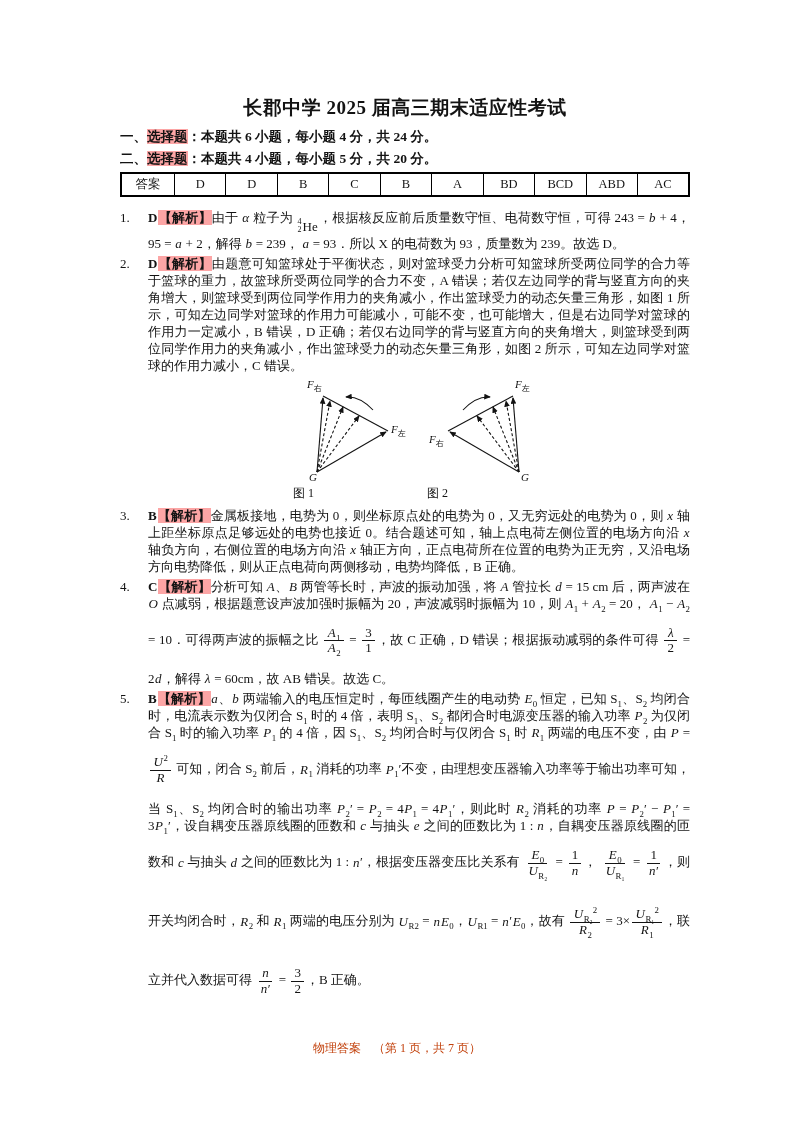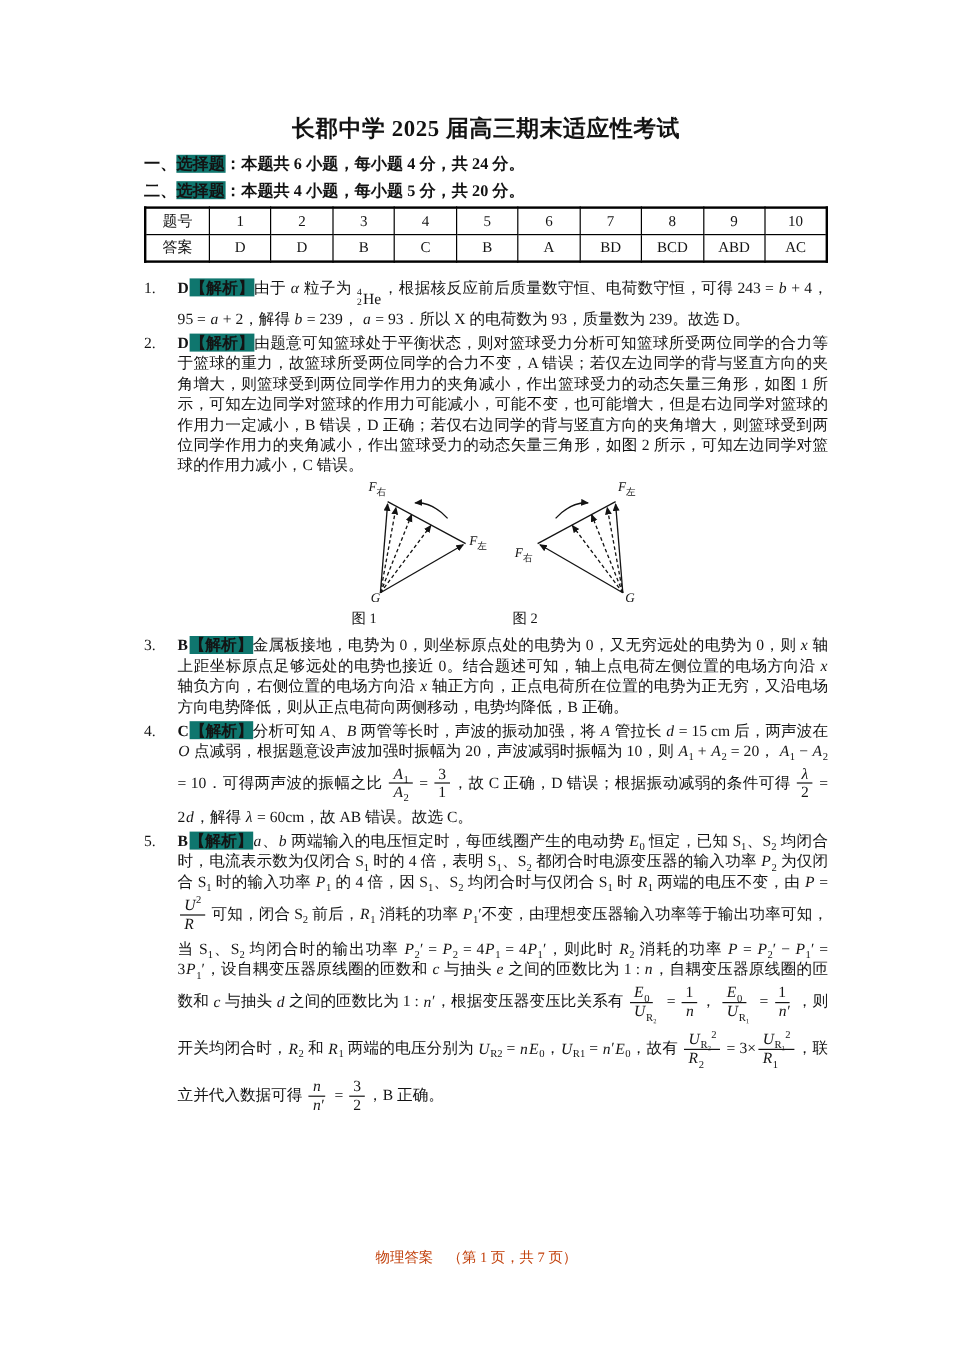--- a/index.html
+++ b/index.html
@@ -17,40 +17,40 @@
   }
   .doc-title{
     text-align:center;font-weight:bold;font-size:19px;line-height:24px;
     margin:0 0 8px 0;letter-spacing:0.5px;
   }
   .doc-subtitle{
     text-align:center;font-weight:bold;font-size:27px;line-height:32px;
     margin:0 0 12px 0;letter-spacing:2px;
   }
   .sec-line{margin:0 0 5px 0;font-weight:bold;font-size:13.5px;}
-  .hl{background:#0f766e;font-weight:bold;}
+  .hl{background:#fca5a5;font-weight:bold;}
   table.ans{
     border-collapse:collapse;width:100%;margin:4px 0 12px 0;
     border:2px solid #000;table-layout:fixed;
   }
   table.ans td{
     border:1px solid #000;text-align:center;height:21px;
     font-size:12.5px;padding:0;
   }
   table.ans td.hd{width:52px;}
   .q{display:flex;margin:0 0 3px 0;}
   .qn{flex:none;width:28px;}
   .qt{flex:1;text-align:justify;}
   .ans-letter{font-weight:bold;padding-right:1px;}
   i.mv{font-family:"Liberation Serif",serif;font-style:italic;padding:0 0.5px;}
   sub{font-size:0.68em;line-height:0;}
   sup{font-size:0.68em;line-height:0;}
   .frac{
-    display:inline-flex;flex-direction:column;align-items:flex-start;
-    vertical-align:middle;margin:4px 2px;line-height:1.15;text-align:center;
+    display:inline-flex;flex-direction:column;align-items:center;
+    vertical-align:middle;margin:14px 2px;line-height:1.15;text-align:center;
   }
   .frac .fn{display:block;border-bottom:1px solid #131313;padding:0 3px;}
   .frac .fd{display:block;padding:0 3px;}
   .nuc{display:inline-flex;align-items:center;margin:0 1px;vertical-align:-2px;}
   .nuc .ns{display:inline-flex;flex-direction:column;font-size:8px;line-height:8px;text-align:right;margin-right:1px;}
   .figs{display:flex;justify-content:center;gap:16px;margin:6px 0 2px 0;}
   .figbox{position:relative;width:118px;}
   .figbox svg{display:block;}
   .figlab{position:absolute;font-size:11px;line-height:11px;white-space:nowrap;}
   .figlab i{font-family:"Liberation Serif",serif;}
@@ -66,33 +66,20 @@
 
 <div class="page">
 
   <h1 class="doc-title">长郡中学 2025 届高三期末适应性考试</h1>
 
   <p class="sec-line"><span>一、</span><span class="hl">选择题</span><span>：本题共 6 小题，每小题 4 分，共 24 分。</span></p>
   <p class="sec-line"><span>二、</span><span class="hl">选择题</span><span>：本题共 4 小题，每小题 5 分，共 20 分。</span></p>
 
   <table class="ans">
     <tbody>
-      <tr>
-        <td class="hd">题号</td>
-      <td>1</td>
-          <td>2</td>
-          <td>3</td>
-          <td>4</td>
-          <td>5</td>
-          <td>6</td>
-          <td>7</td>
-          <td>8</td>
-          <td>9</td>
-          <td>10</td>
-        </tr>
       <tr>
         <td class="hd">答案</td>
       <td>D</td>
           <td>D</td>
           <td>B</td>
           <td>C</td>
           <td>B</td>
           <td>A</td>
           <td>BD</td>
           <td>BCD</td>

